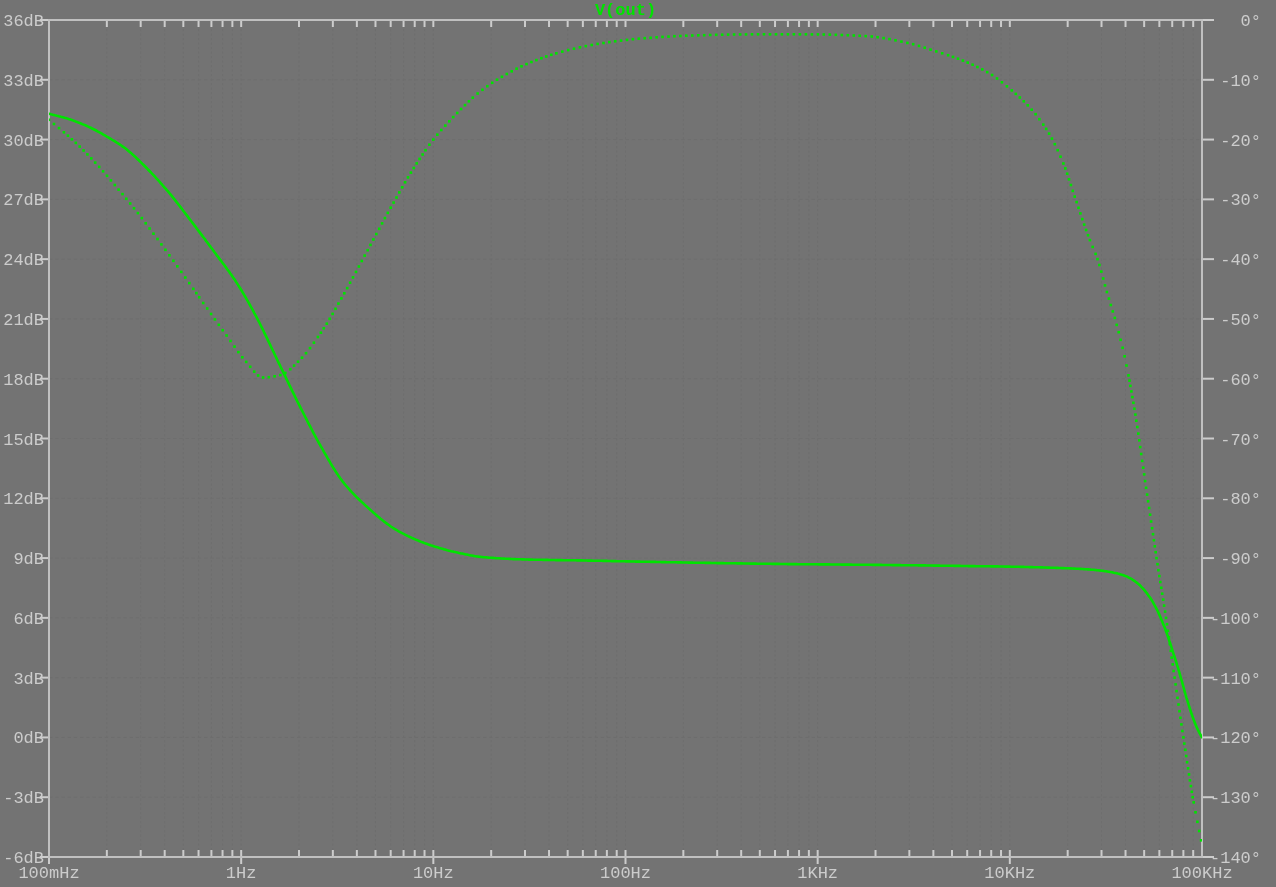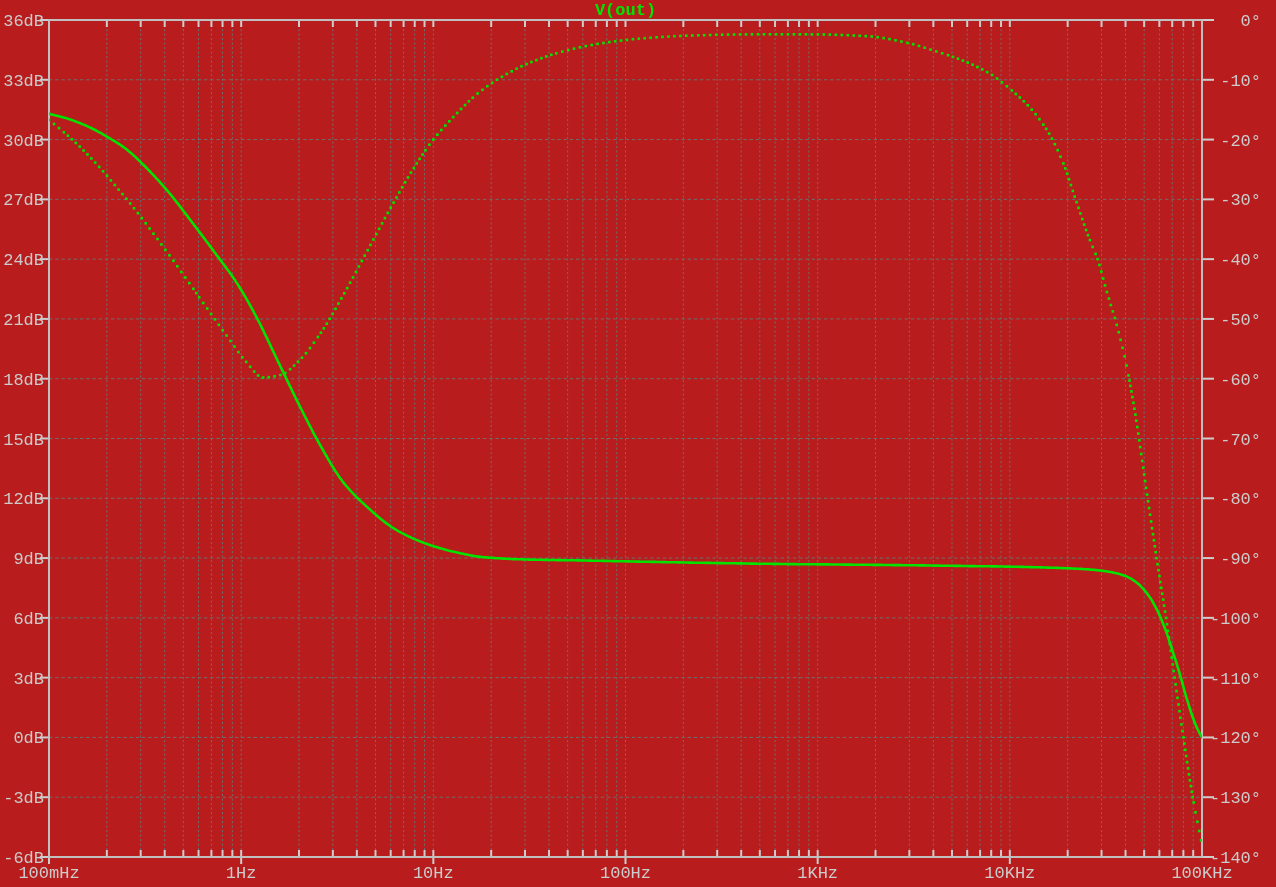--- a/index.html
+++ b/index.html
@@ -1,16 +1,16 @@
 <!DOCTYPE html>
 <html><head>
 <meta charset="utf-8">
 <style>
   html,body{margin:0;padding:0;background:#000;width:1276px;height:887px;overflow:hidden;}
-  #viewer{position:relative;width:1276px;height:887px;background:#b91c1c;
+  #viewer{position:relative;width:1276px;height:887px;background:#737373;
           font-family:"Liberation Mono","DejaVu Sans Mono",monospace;}
   svg{position:absolute;left:0;top:0;}
   svg text{font-family:"Liberation Mono","DejaVu Sans Mono",monospace;font-size:17px;}
 </style>
 </head>
 <body>
 
 <div id="viewer">
   <svg id="plot" width="1276" height="887" viewBox="0 0 1276 887">
       <defs>

